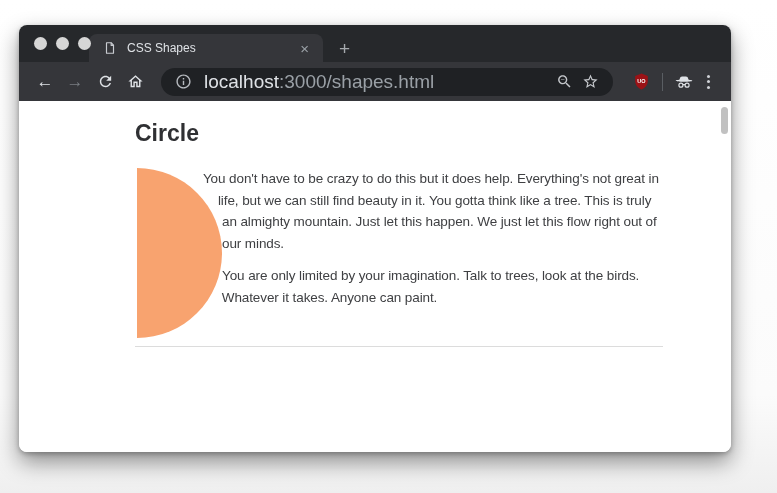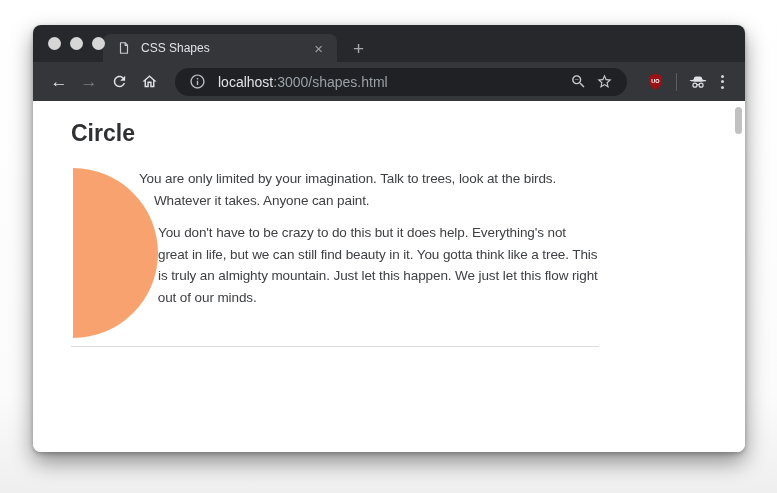--- a/index.html
+++ b/index.html
@@ -6,21 +6,21 @@
   html, body { width: 777px; height: 493px; overflow: hidden; }
   body {
     font-family: "Liberation Sans", "DejaVu Sans", sans-serif;
     background: linear-gradient(#ffffff 0%, #fbfbfb 80%, #efefef 100%);
     position: relative;
   }
 
   
   .window {
     position: absolute;
-    left: 33px; top: 25px;
+    left: 19px; top: 25px;
     width: 712px; height: 427px;
     border-radius: 8px;
     overflow: hidden;
     box-shadow: 0 10px 22px rgba(0,0,0,0.42), 0 2px 5px rgba(0,0,0,0.25);
     background: #ffffff;
     display: flex;
     flex-direction: column;
   }
 
   
@@ -108,21 +108,21 @@
     margin: 0 8px;
     background: #1f2124;
     border-radius: 14px;
     display: flex;
     align-items: center;
     padding: 0 10px 0 9px;
     min-width: 0;
   }
   .omnibox .icon-btn { margin: 0 2px; }
   .url-text {
-    font-size: 14px;
+    font-size: 19px;
     margin-left: 8px;
     white-space: nowrap;
     overflow: hidden;
     flex: 1 1 auto;
   }
   .url-host { color: #dfe2e6; }
   .url-rest { color: #9aa0a6; }
 
   .icon-btn {
     background: none; border: none;
@@ -161,21 +161,21 @@
     overflow: hidden;
   }
   .scrollbar-thumb {
     position: absolute;
     right: 3px; top: 6px;
     width: 7px; height: 27px;
     border-radius: 4px;
     background: #c1c1c1;
   }
   .content {
-    margin-left: 38px;
+    margin-left: 116px;
     width: 528px;
     padding-top: 20px;
   }
   .page-heading {
     font-size: 23px;
     font-weight: 700;
     color: #2f3033;
     line-height: 1.1;
     margin-bottom: 22px;
   }
@@ -286,21 +286,21 @@
   </div>
 
   <div class="page">
     <div class="scrollbar-thumb"></div>
 
     <div class="content">
       <h1 class="page-heading">Circle</h1>
 
       <div class="prose">
         <div class="half-circle"></div>
+        <p>You don't have to be crazy to do this but it does help. Everything's not great in life, but we can still find beauty in it. You gotta think like a tree. This is truly an almighty mountain. Just let this happen. We just let this flow right out of our minds.</p>
         <p>You are only limited by your imagination. Talk to trees, look at the birds. Whatever it takes. Anyone can paint.</p>
-        <p>You don't have to be crazy to do this but it does help. Everything's not great in life, but we can still find beauty in it. You gotta think like a tree. This is truly an almighty mountain. Just let this happen. We just let this flow right out of our minds.</p>
       </div>
 
       <hr class="divider">
     </div>
   </div>
 
 </div>
 
 </body></html>

